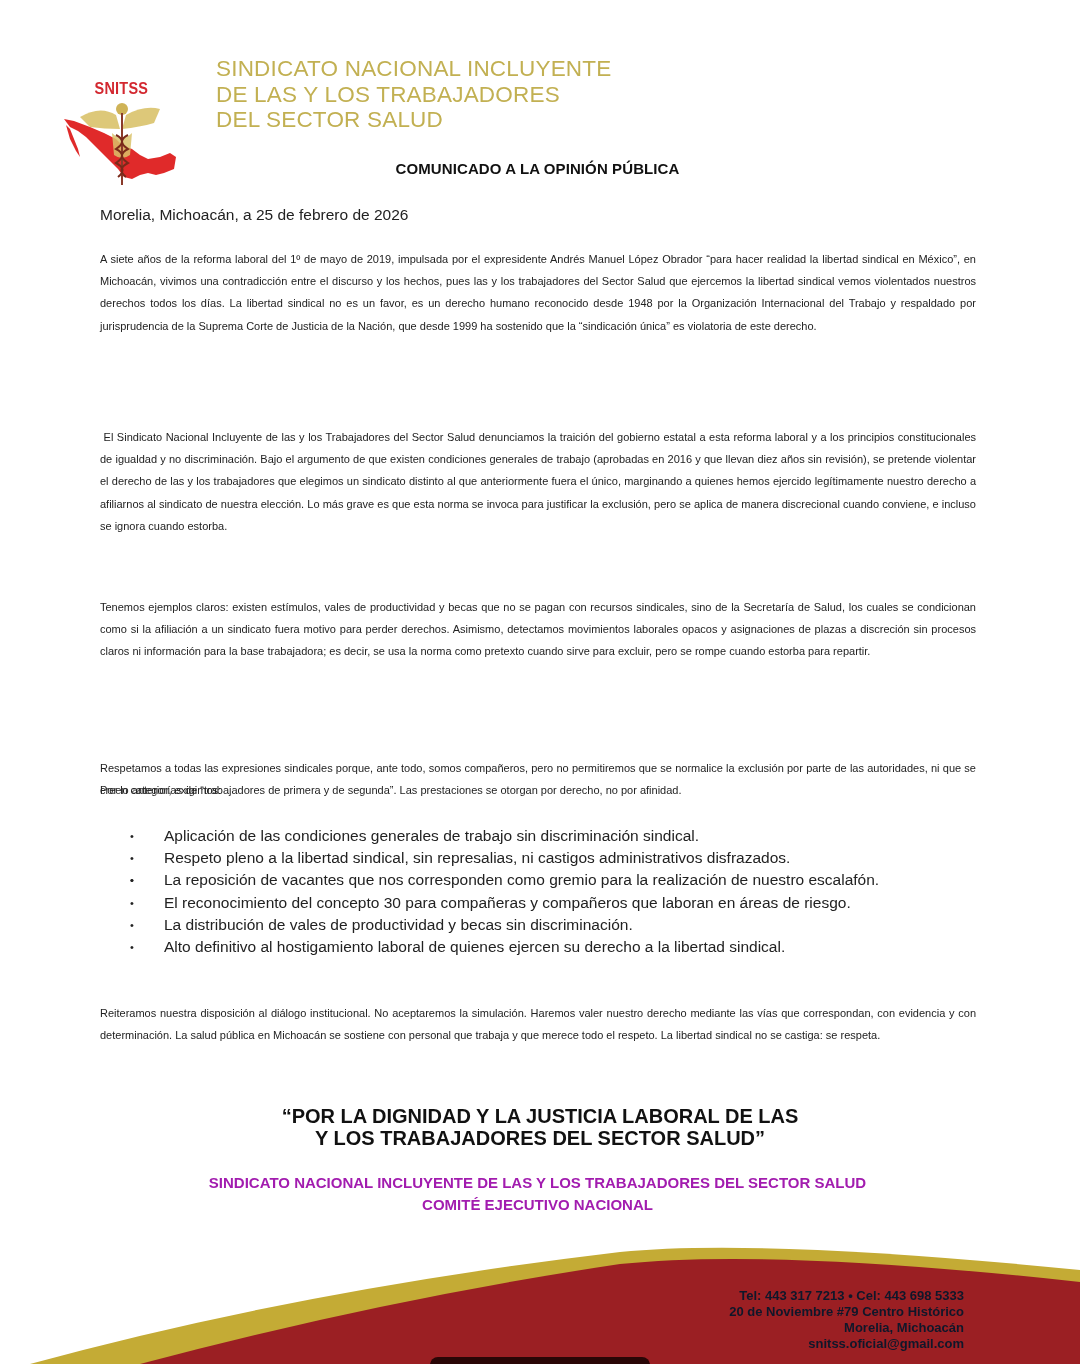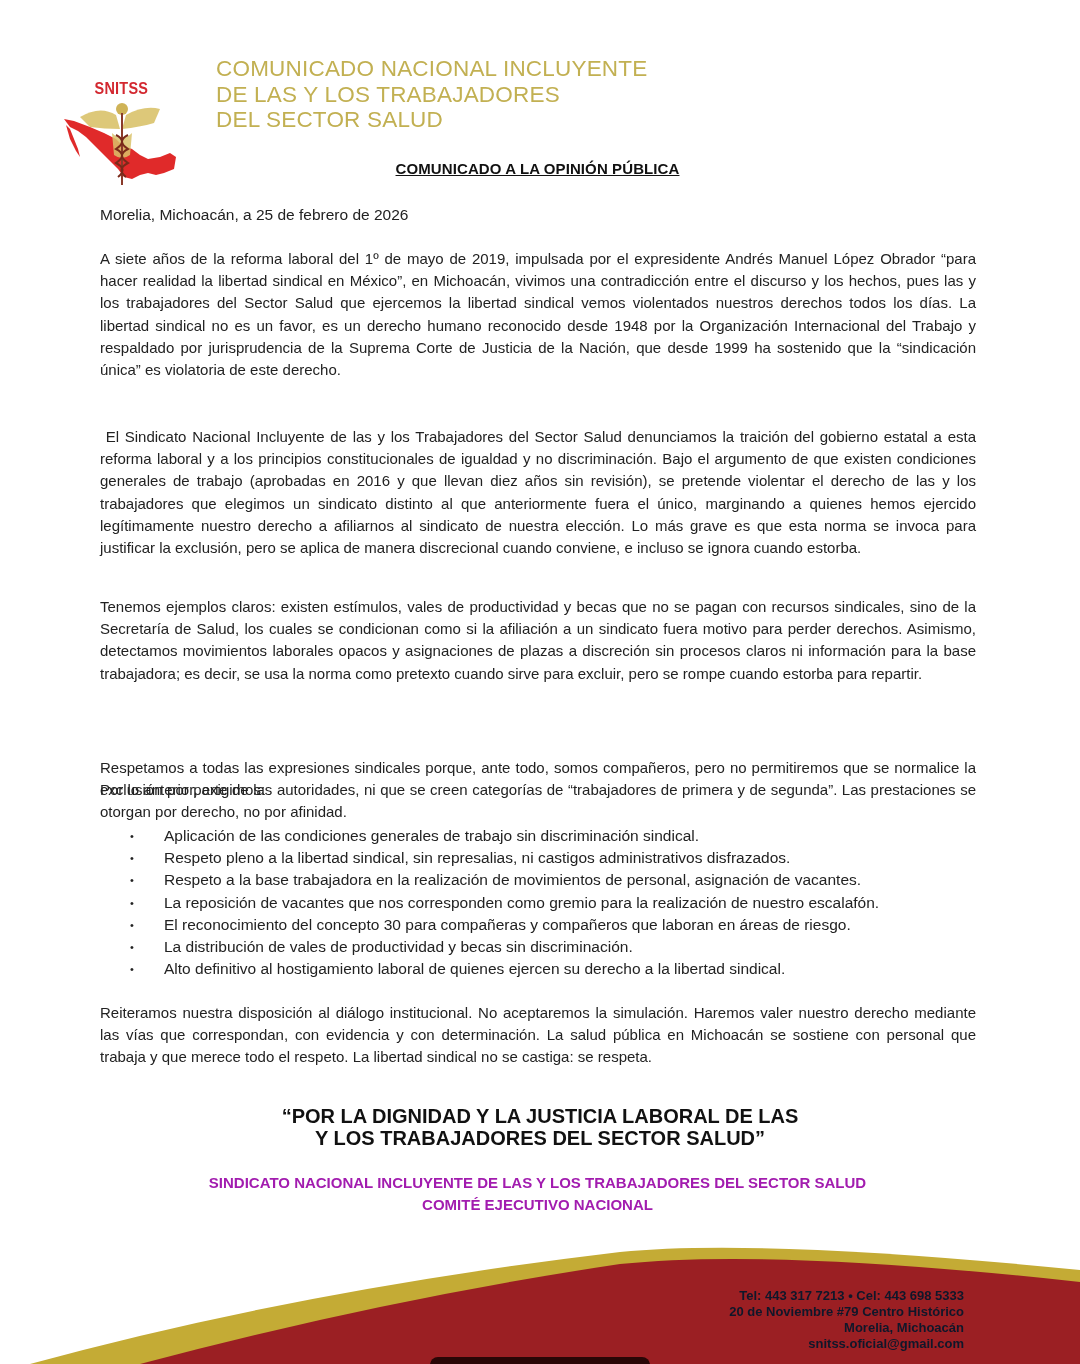--- a/index.html
+++ b/index.html
@@ -14,25 +14,25 @@
     .logo-text { position: absolute; left: 30px; top: 0; width: 60px; text-align: center;
       font-family: "Liberation Sans", sans-serif; font-weight: bold; font-size: 17px; color: #d32830;
       letter-spacing: 0.3px; transform: scaleX(0.85); transform-origin: center; }
     .logo svg { position: absolute; left: 0; top: 20px; }
     .org-name { position: absolute; left: 216px; top: 56px; color: #c2b052;
       font-family: "Liberation Sans", sans-serif; font-size: 22.5px; line-height: 25.5px; letter-spacing: 0.2px; }
     .org-name div { white-space: nowrap; }
 
     
     .doc-title { position: absolute; left: 0; top: 160px; width: 1075px; text-align: center;
-      font-weight: bold; font-size: 15px; color: #111; letter-spacing: 0.1px; text-decoration: underline; }
+      font-weight: bold; font-size: 15px; color: #111; letter-spacing: 0.1px; }
 
     .date-line { position: absolute; left: 100px; top: 206px; font-size: 15.5px; color: #222; text-align: right; }
 
-    .body-text { position: absolute; left: 100px; width: 876px; font-size: 15px; line-height: 22.2px;
+    .body-text { position: absolute; left: 100px; width: 876px; font-size: 11px; line-height: 22.2px;
       text-align: justify; color: #222; }
     .p1 { top: 248px; }
     .p2 { top: 426px; }
     .p3 { top: 596px; }
     .p4 { top: 757px; }
     .p5-intro { top: 779px; }
     .demands { position: absolute; left: 100px; top: 825px; width: 900px; list-style: none; font-size: 15.5px; line-height: 22.2px; color: #222; }
     .demands li { position: relative; padding-left: 64px; white-space: nowrap; }
     .demands li .bullet { position: absolute; left: 30px; top: 0; font-size: 11px; }
     .p6 { top: 1002px; }
@@ -66,39 +66,39 @@
         <path d="M100 10 Q84 6 66 16 L62 30 Q80 28 94 24 Z" fill="#d9c26a" opacity="0.9"></path>
         <circle cx="62" cy="10" r="6" fill="#cfb357"></circle>
         <path d="M52 34 Q62 44 72 34 L70 56 Q62 62 54 56 Z" fill="#d9c26a" opacity="0.85"></path>
 
         <line x1="62" y1="14" x2="62" y2="86" stroke="#8a3a2a" stroke-width="2"></line>
         <path d="M56 36 Q68 42 56 50 Q68 56 56 64 Q68 70 58 78" fill="none" stroke="#7a2a1a" stroke-width="2"></path>
         <path d="M68 36 Q56 42 68 50 Q56 56 68 64 Q56 70 66 78" fill="none" stroke="#7a2a1a" stroke-width="2"></path>
       </svg>
     </div>
     <div class="org-name">
-      <div>COMUNICADO NACIONAL INCLUYENTE</div>
+      <div>SINDICATO NACIONAL INCLUYENTE</div>
       <div>DE LAS Y LOS TRABAJADORES</div>
       <div>DEL SECTOR SALUD</div>
     </div>
   </div>
 
   <div class="doc-title">COMUNICADO A LA OPINIÓN PÚBLICA</div>
   <div class="date-line">Morelia, Michoacán, a 25 de febrero de 2026</div>
 
   <p class="body-text p1">A siete años de la reforma laboral del 1º de mayo de 2019, impulsada por el expresidente Andrés Manuel López Obrador “para hacer realidad la libertad sindical en México”, en Michoacán, vivimos una contradicción entre el discurso y los hechos, pues las y los trabajadores del Sector Salud que ejercemos la libertad sindical vemos violentados nuestros derechos todos los días. La libertad sindical no es un favor, es un derecho humano reconocido desde 1948 por la Organización Internacional del Trabajo y respaldado por jurisprudencia de la Suprema Corte de Justicia de la Nación, que desde 1999 ha sostenido que la “sindicación única” es violatoria de este derecho.</p>
   <p class="body-text p2" style="white-space: pre-wrap;"> El Sindicato Nacional Incluyente de las y los Trabajadores del Sector Salud denunciamos la traición del gobierno estatal a esta reforma laboral y a los principios constitucionales de igualdad y no discriminación. Bajo el argumento de que existen condiciones generales de trabajo (aprobadas en 2016 y que llevan diez años sin revisión), se pretende violentar el derecho de las y los trabajadores que elegimos un sindicato distinto al que anteriormente fuera el único, marginando a quienes hemos ejercido legítimamente nuestro derecho a afiliarnos al sindicato de nuestra elección. Lo más grave es que esta norma se invoca para justificar la exclusión, pero se aplica de manera discrecional cuando conviene, e incluso se ignora cuando estorba.</p>
   <p class="body-text p3">Tenemos ejemplos claros: existen estímulos, vales de productividad y becas que no se pagan con recursos sindicales, sino de la Secretaría de Salud, los cuales se condicionan como si la afiliación a un sindicato fuera motivo para perder derechos. Asimismo, detectamos movimientos laborales opacos y asignaciones de plazas a discreción sin procesos claros ni información para la base trabajadora; es decir, se usa la norma como pretexto cuando sirve para excluir, pero se rompe cuando estorba para repartir.</p>
   <p class="body-text p4">Respetamos a todas las expresiones sindicales porque, ante todo, somos compañeros, pero no permitiremos que se normalice la exclusión por parte de las autoridades, ni que se creen categorías de “trabajadores de primera y de segunda”. Las prestaciones se otorgan por derecho, no por afinidad.</p>
 
   <p class="body-text p5-intro">Por lo anterior, exigimos:</p>
   <ul class="demands">
     <li><span class="bullet">•</span><span>Aplicación de las condiciones generales de trabajo sin discriminación sindical.</span></li>
     <li><span class="bullet">•</span><span>Respeto pleno a la libertad sindical, sin represalias, ni castigos administrativos disfrazados.</span></li>
-    <li><span class="bullet">•</span><span>Respeto a la base trabajadora en la realización de movimientos de personal, asignación de vacantes.</span></li>
+    <li><span class="bullet">•</span></li>
     <li><span class="bullet">•</span><span>La reposición de vacantes que nos corresponden como gremio para la realización de nuestro escalafón.</span></li>
     <li><span class="bullet">•</span><span>El reconocimiento del concepto 30 para compañeras y compañeros que laboran en áreas de riesgo.</span></li>
     <li><span class="bullet">•</span><span>La distribución de vales de productividad y becas sin discriminación.</span></li>
     <li><span class="bullet">•</span><span>Alto definitivo al hostigamiento laboral de quienes ejercen su derecho a la libertad sindical.</span></li>
   </ul>
 
   <p class="body-text p6">Reiteramos nuestra disposición al diálogo institucional. No aceptaremos la simulación. Haremos valer nuestro derecho mediante las vías que correspondan, con evidencia y con determinación. La salud pública en Michoacán se sostiene con personal que trabaja y que merece todo el respeto. La libertad sindical no se castiga: se respeta.</p>
 
   <div class="slogan">
     <div>“POR LA DIGNIDAD Y LA JUSTICIA LABORAL DE LAS</div>

